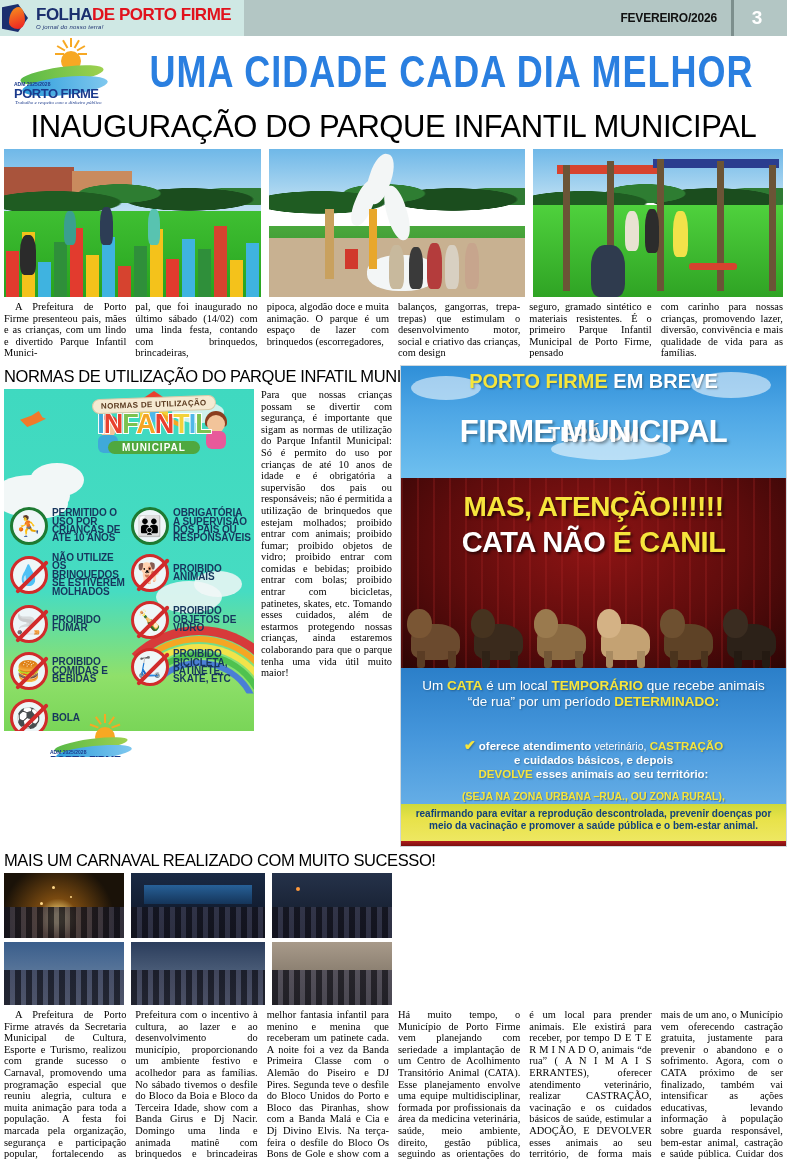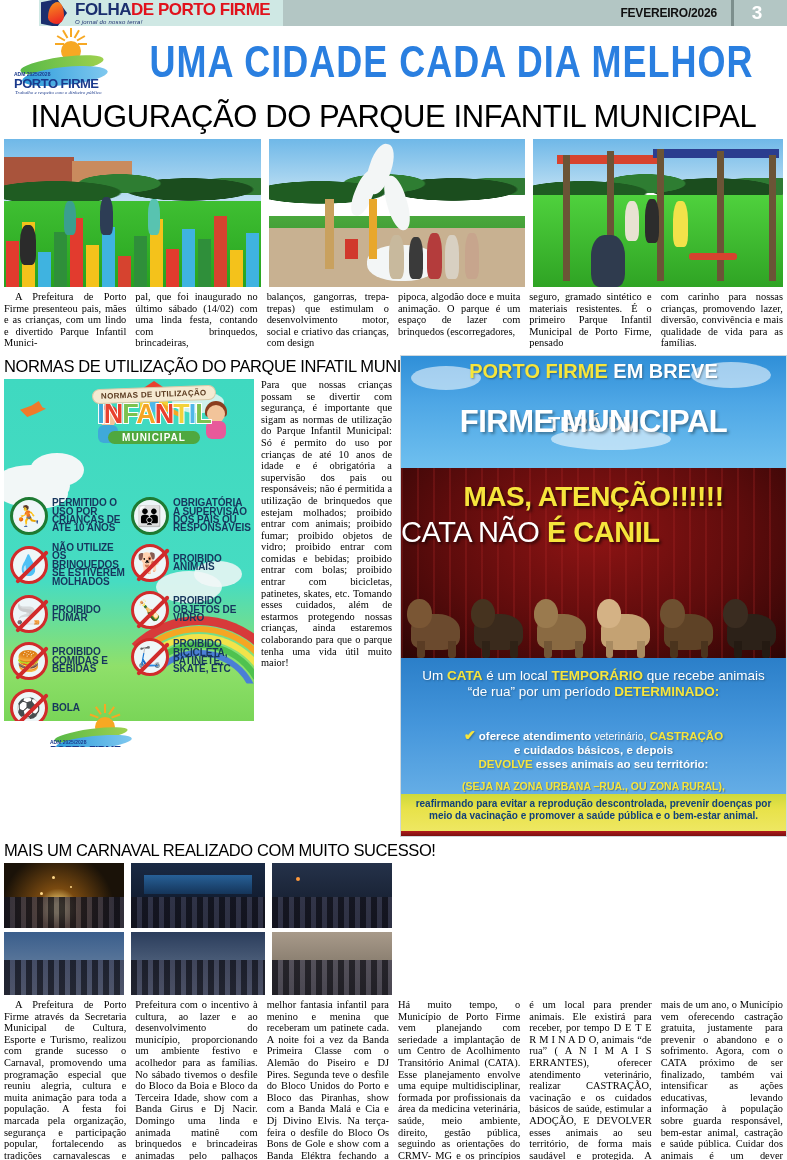--- a/index.html
+++ b/index.html
@@ -7,25 +7,24 @@
   body {
     width: 787px; height: 1160px;
     background: #ffffff;
     font-family: "Liberation Serif", serif;
     overflow: hidden;
     position: relative;
   }
 
   
   .masthead {
-    height: 26px;
+    height: 36px;
     display: flex;
     align-items: stretch;
     position: relative;
-    padding-left: 39px;
   }
   .mh-logo-box {
     width: 244px;
     background: #cfe8e4;
     display: flex;
     align-items: center;
     position: relative;
     border-right: 0;
   }
   .mh-flame {
@@ -289,22 +288,22 @@
 
   .cata-red {
     position:absolute; left:0; top:112px; width:100%; height:190px;
     background: radial-gradient(ellipse at 50% 35%, #8e1414 0%, #5e0c0c 55%, #2c0505 100%);
   }
   .cata-red .fence { position:absolute; left:0; top:0; width:100%; height:100%;
     background: repeating-linear-gradient(90deg, rgba(180,40,40,.25) 0 2px, transparent 2px 16px); }
   .cata-l5 { position:absolute; top:125px; width:100%; text-align:center;
     font-family:"Liberation Sans", sans-serif; font-weight:bold; font-size:28px; color:#f6e53c;
     text-shadow: 2px 2px 3px rgba(0,0,0,.6); letter-spacing:-0.5px;}
-  .cata-l6 { position:absolute; top:160px; width:100%; text-align:left;
-    font-family:"Liberation Sans", sans-serif; font-weight:normal; font-size:29px; color:#fff;
+  .cata-l6 { position:absolute; top:160px; width:100%; text-align:center;
+    font-family:"Liberation Sans", sans-serif; font-weight:bold; font-size:29px; color:#fff;
     text-shadow: 2px 2px 3px rgba(0,0,0,.6); letter-spacing:-0.5px;}
   .cata-l6 b { color:#f6e53c; }
   .dogrow { position:absolute; left:0; top:198px; width:100%; height:104px; display:flex; align-items:flex-end; gap:2px; padding:0 4px;}
   .dog { flex:1; height:78px; position:relative; }
   .dog .torso { position:absolute; left:10%; bottom:8px; width:80%; height:46%; border-radius:40% 45% 35% 30%;}
   .dog .headd { position:absolute; left:4%; bottom:38%; width:40%; height:38%; border-radius:50% 50% 45% 45%;}
   .dog .leg { position:absolute; bottom:0; width:13%; height:22%; border-radius:0 0 3px 3px;}
 
   .cata-blue {
     position:absolute; left:0; top:302px; width:100%; height:150px;
@@ -466,24 +465,24 @@
 </div>
 
 <div class="cols">
   <div class="col bodytext">
     <p class="indent">A Prefeitura de Porto Firme presenteou pais, mães e as crianças, com um lindo e divertido Parque Infantil Munici-</p>
   </div>
   <div class="col bodytext">
     <p>pal, que foi inaugurado no último sábado (14/02) com uma linda festa, contando com brinquedos, brincadeiras,</p>
   </div>
   <div class="col bodytext">
+    <p>pipoca, algodão doce e muita animação. O parque é um espaço de lazer com brinquedos (escorregadores,</p>
+  </div>
+  <div class="col bodytext">
     <p>balanços, gangorras, trepa-trepas) que estimulam o desenvolvimento motor, social e criativo das crianças, com design</p>
-  </div>
-  <div class="col bodytext">
-    <p>pipoca, algodão doce e muita animação. O parque é um espaço de lazer com brinquedos (escorregadores,</p>
   </div>
   <div class="col bodytext">
     <p>seguro, gramado sintético e materiais resistentes. É o primeiro Parque Infantil Municipal de Porto Firme, pensado</p>
   </div>
   <div class="col bodytext">
     <p>com carinho para nossas crianças, promovendo lazer, diversão, convivência e mais qualidade de vida para as famílias.</p>
   </div>
 </div>
 
 <div class="midblock" style="margin-top:6px;">

